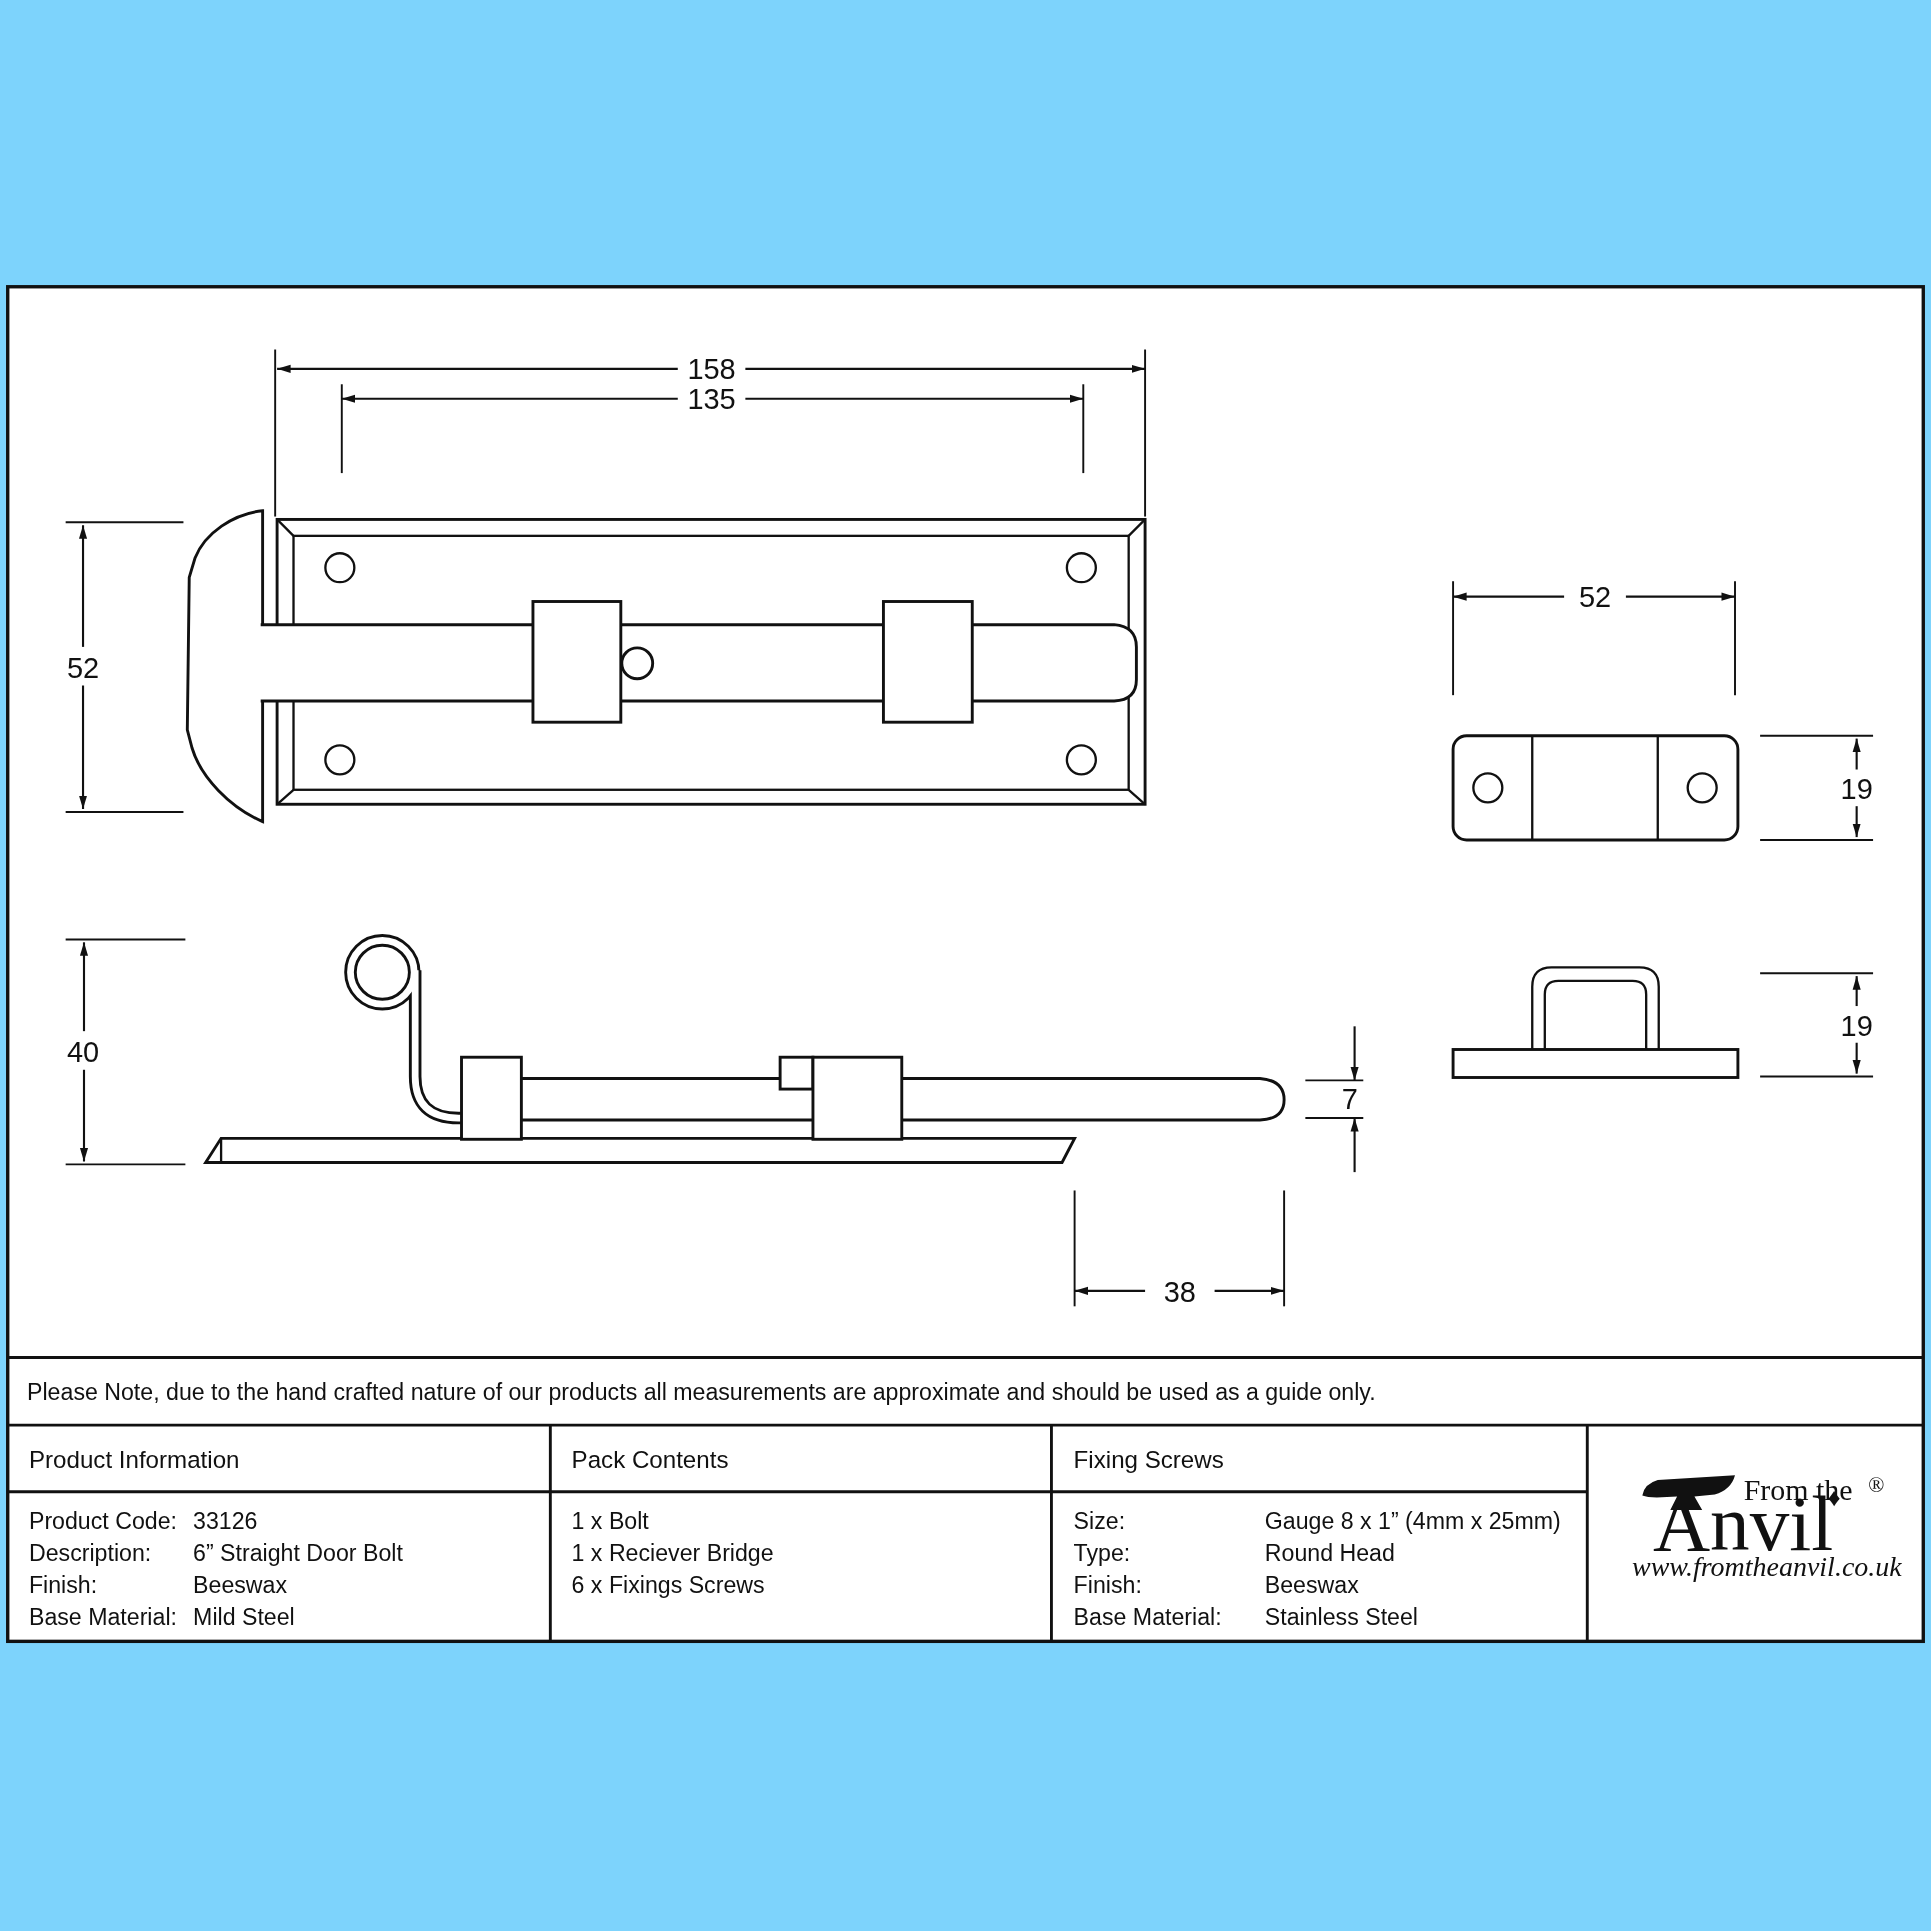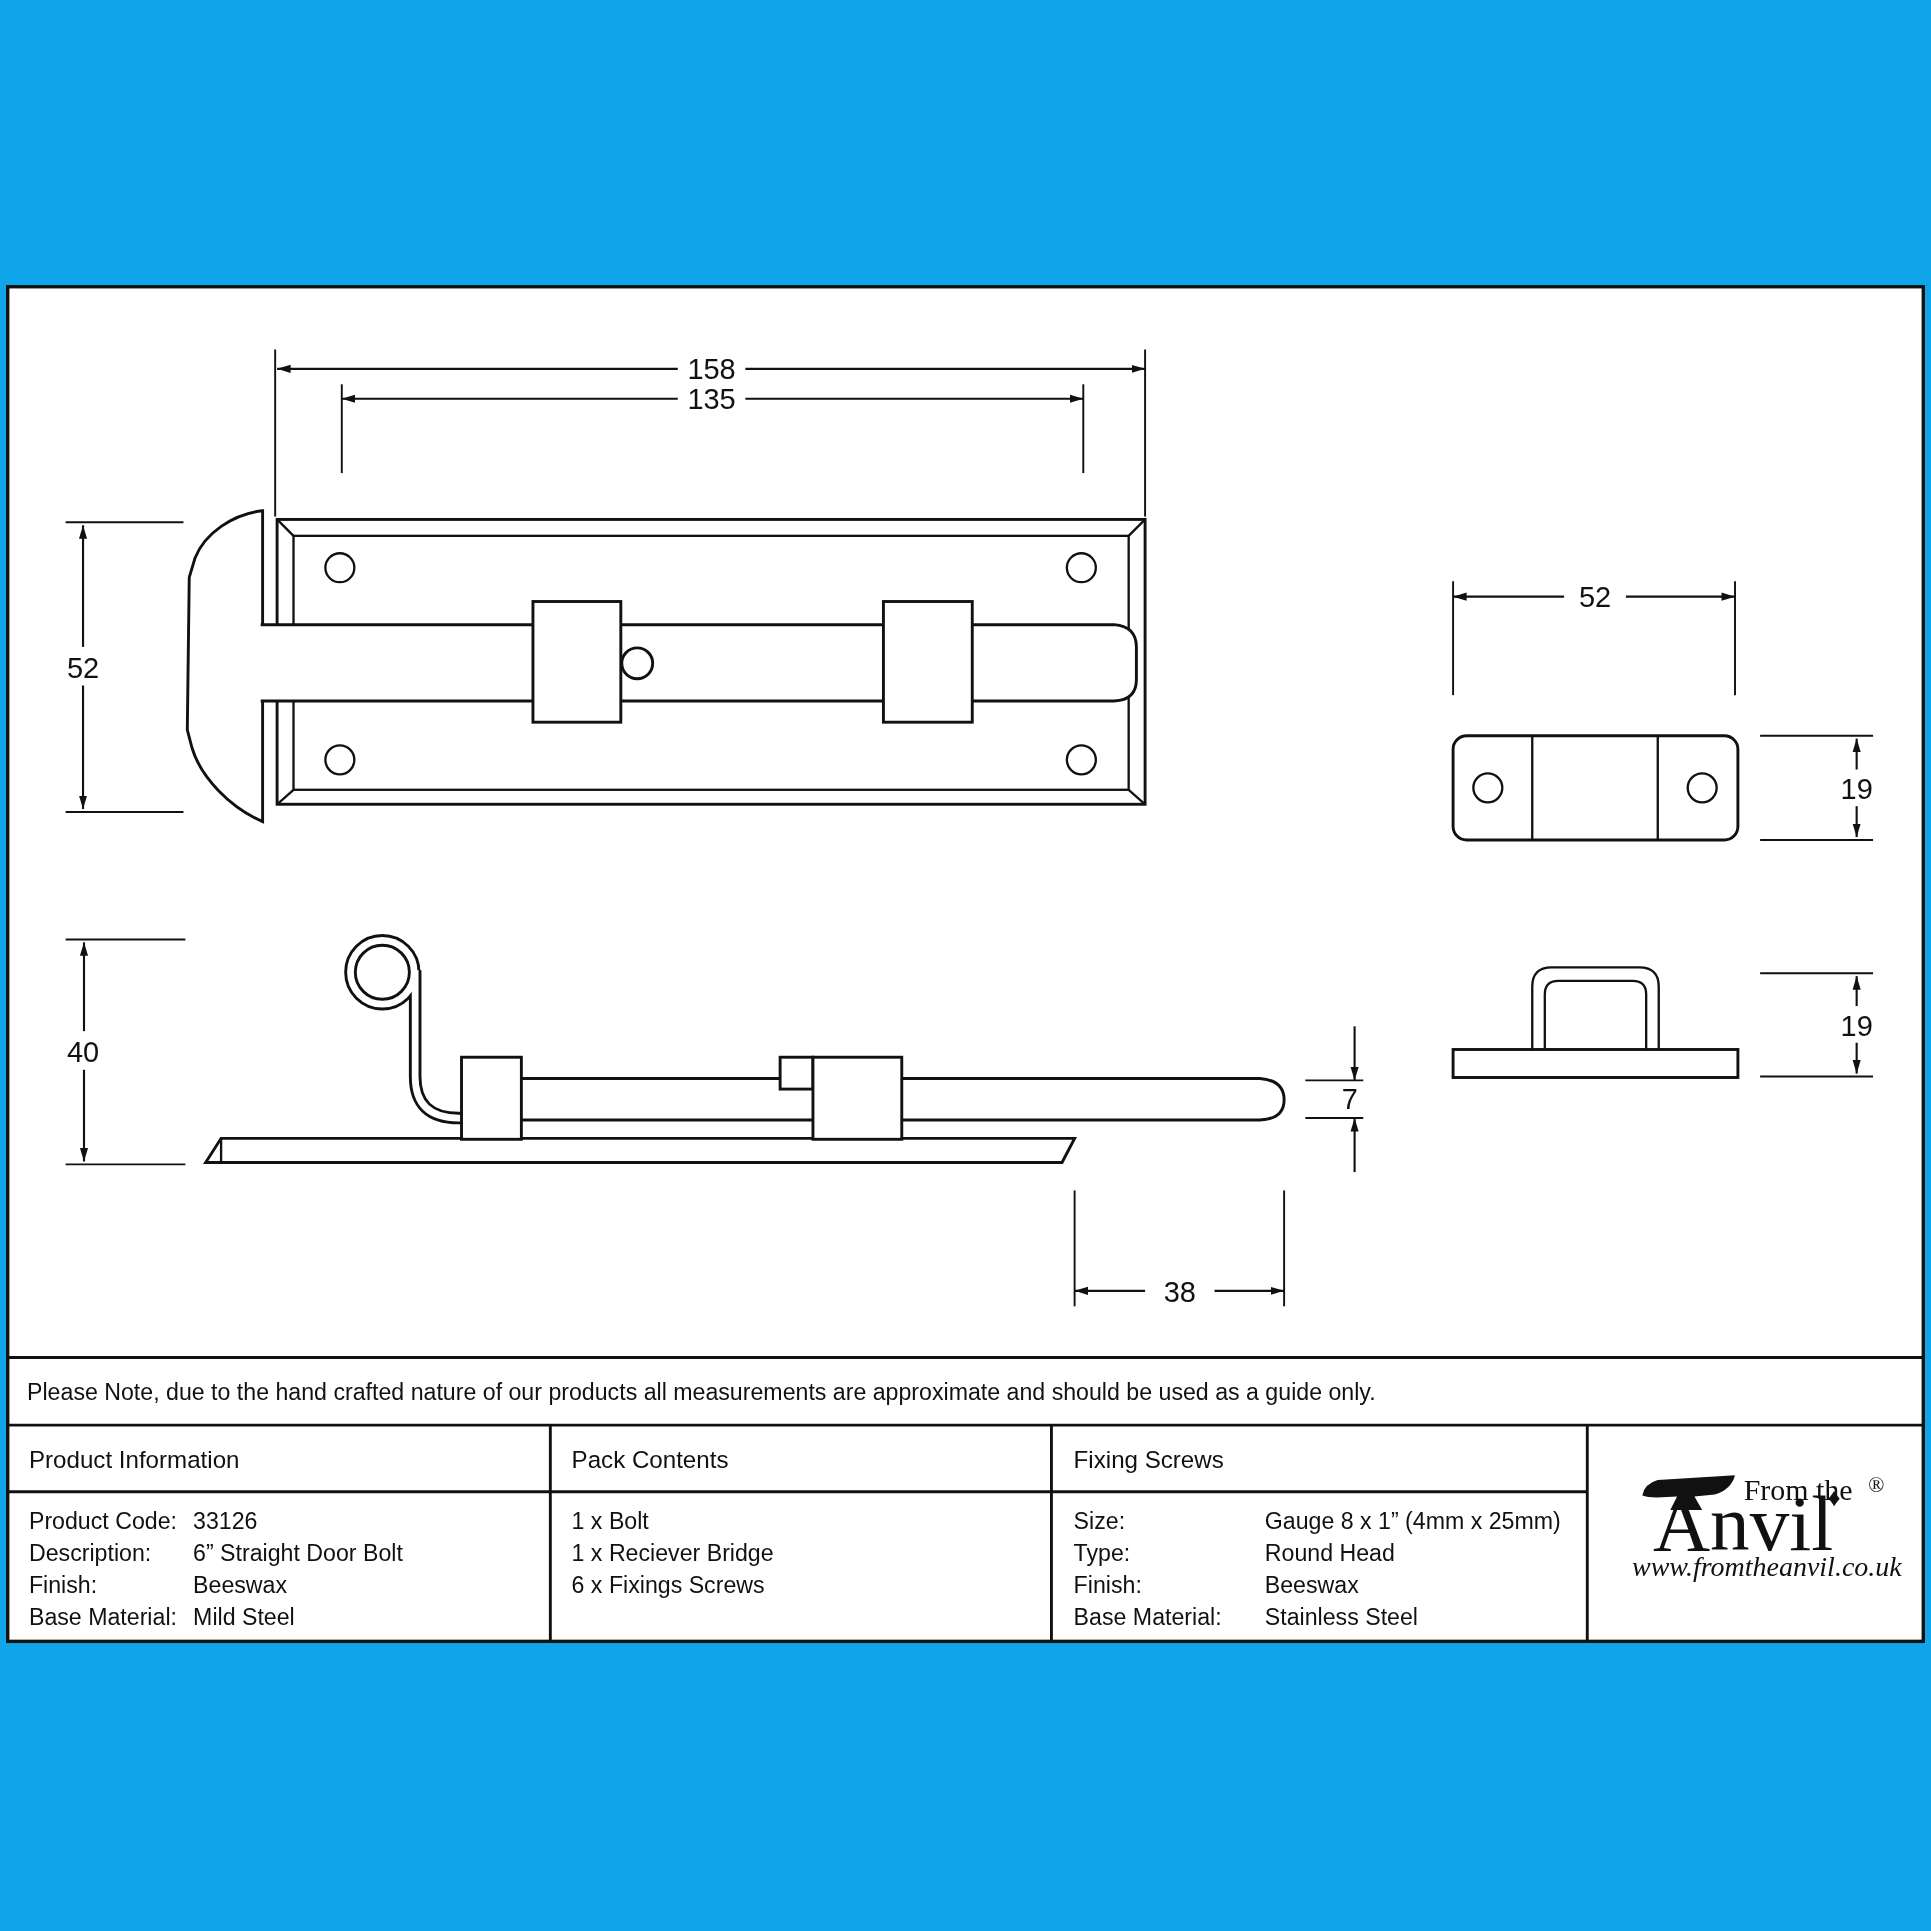--- a/index.html
+++ b/index.html
@@ -1,16 +1,16 @@
 <!DOCTYPE html>
 <html><head>
 <meta charset="utf-8">
 <style>
   html,body{margin:0;padding:0;background:#ffffff;}
-  .page{position:relative;width:1931px;height:1931px;background:#0ea5e9;overflow:hidden;
+  .page{position:relative;width:1931px;height:1931px;background:#7dd3fc;overflow:hidden;
         font-family:"Liberation Sans",sans-serif;}
   svg{position:absolute;left:0;top:0;width:1931px;height:1931px;}
   .outline{fill:#ffffff;stroke:#111111;stroke-width:3;}
   .outline-thin{fill:none;stroke:#111111;stroke-width:2.4;}
   .dimline{stroke:#111111;stroke-width:2.2;fill:none;}
   .extline{stroke:#111111;stroke-width:2;fill:none;}
   .dimtxt{font-family:"Liberation Sans",sans-serif;font-size:30px;fill:#111111;}
   .tabletxt{font-family:"Liberation Sans",sans-serif;font-size:24px;fill:#111111;}
   .headertxt{font-family:"Liberation Sans",sans-serif;font-size:25px;fill:#111111;}
   .notetxt{font-family:"Liberation Sans",sans-serif;font-size:24px;fill:#111111;}

